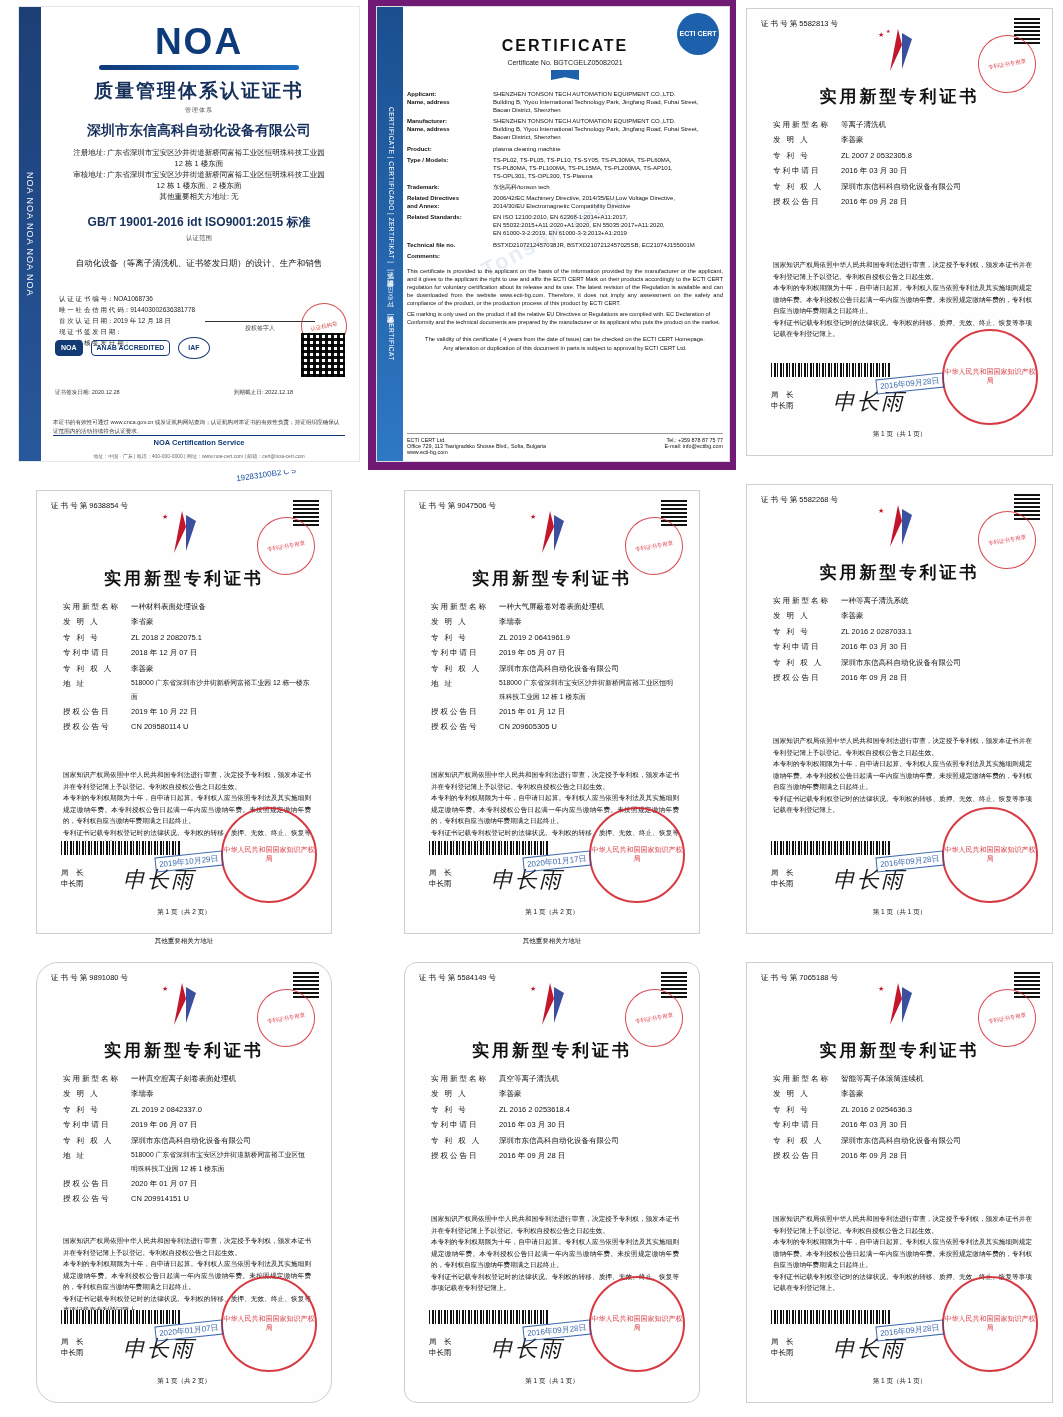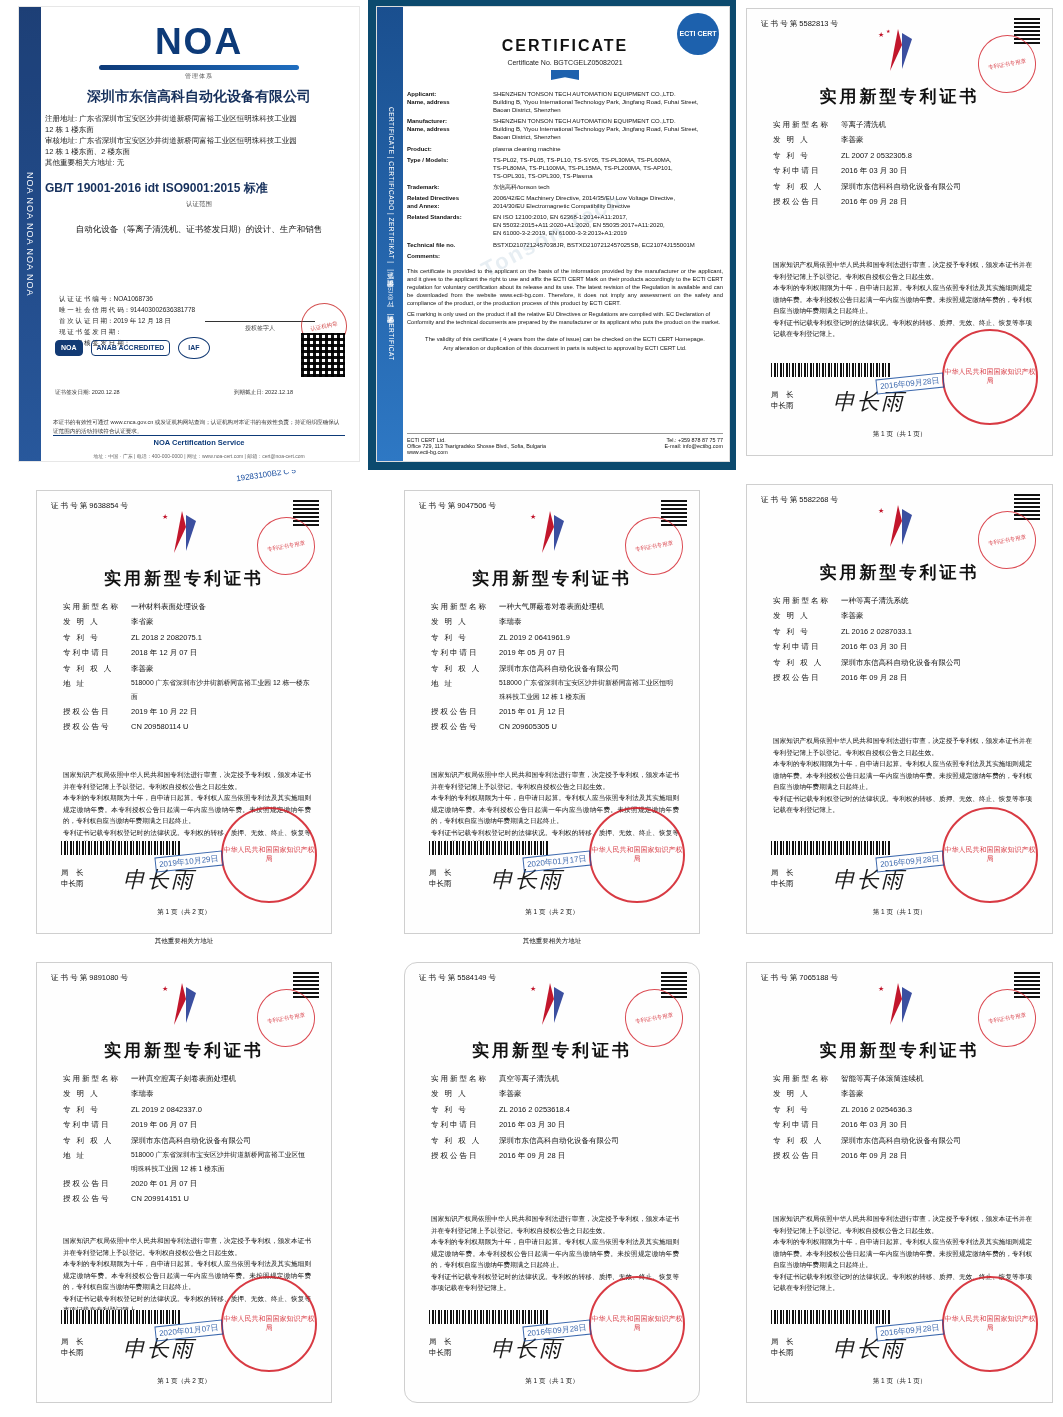--- a/index.html
+++ b/index.html
@@ -53,24 +53,24 @@
   }
   .noa-title{
     text-align:center;font-size:19px;font-weight:bold;color:#16305c;
     margin-top:8px;letter-spacing:2px;
   }
   .noa-sub-en{text-align:center;font-size:6px;color:#555;margin-top:2px;letter-spacing:1px;}
   .noa-company{
     text-align:center;font-size:14px;font-weight:bold;color:#16305c;margin-top:7px;
   }
   .noa-addr{
-    text-align:left;font-size:7.5px;color:#222;line-height:1.45;margin-top:8px;
+    text-align:center;font-size:7.5px;color:#222;line-height:1.45;margin-top:8px;
   }
   .noa-std{
-    text-align:left;font-size:12px;font-weight:bold;color:#16305c;margin-top:12px;
+    text-align:center;font-size:12px;font-weight:bold;color:#16305c;margin-top:12px;
   }
   .noa-std-en{text-align:center;font-size:6.5px;color:#555;margin-top:3px;}
   .noa-scope{
     text-align:center;font-size:8.5px;color:#111;margin-top:14px;line-height:1.5;
   }
   .noa-meta{
     position:absolute;left:14px;top:286px;font-size:6.5px;color:#222;line-height:1.7;
   }
   .noa-sign{
     position:absolute;right:38px;top:292px;width:110px;text-align:center;
@@ -100,21 +100,21 @@
     position:absolute;left:8px;right:8px;bottom:26px;font-size:5.6px;color:#333;line-height:1.5;
   }
   .noa-footbar{
     position:absolute;left:8px;right:8px;bottom:14px;border-top:1px solid #0d3a78;
     text-align:center;font-size:7.5px;color:#0d3a78;font-weight:bold;padding-top:2px;
   }
   .noa-footsmall{position:absolute;left:8px;right:8px;bottom:2px;font-size:5px;color:#666;text-align:center;}
 
   
   .ce{
-    width:100%;height:100%;background:#0c4a6e;position:relative;
+    width:100%;height:100%;background:#701a75;position:relative;
   }
   .ce-frame{position:absolute;left:8px;top:6px;right:6px;bottom:8px;border:1px solid #ddd;background:#fff;}
   .ce-side{
     position:absolute;left:0;top:0;width:26px;height:100%;
     background:linear-gradient(180deg,#1a4f8f,#2e78c4);
     color:#fff;font-size:6.5px;letter-spacing:.5px;
     writing-mode:vertical-rl;text-orientation:mixed;
     display:flex;align-items:center;justify-content:center;
   }
   .ce-body{position:absolute;left:30px;right:6px;top:4px;bottom:4px;}
@@ -219,20 +219,21 @@
 
   <div class="cell">
     <div class="noa">
       <div class="noa-inner">
         <div class="noa-left-strip">NOA NOA NOA NOA NOA</div>
         <div class="noa-body">
           <div class="noa-logo">
             <span>NOA</span>
             <span class="swoosh"></span>
           </div>
+          <div class="noa-title">质量管理体系认证证书</div>
           <div class="noa-sub-en">管理体系</div>
           <div class="noa-company">深圳市东信高科自动化设备有限公司</div>
           <div class="noa-addr">
             <div>注册地址: 广东省深圳市宝安区沙井街道新桥同富裕工业区恒明珠科技工业园</div>
             <div>12 栋 1 楼东面</div>
             <div>审核地址: 广东省深圳市宝安区沙井街道新桥同富裕工业区恒明珠科技工业园</div>
             <div>12 栋 1 楼东面、2 楼东面</div>
             <div>其他重要相关方地址: 无</div>
           </div>
           <div class="noa-std">GB/T 19001-2016 idt ISO9001:2015 标准</div>
@@ -594,21 +595,21 @@
           <span>中华人民共和国国家知识产权局</span>
         </div>
         <div class="pat-datestamp">2016年09月28日</div>
         <div class="pat-page">第 1 页（共 1 页）</div>
       </div>
     </div>
   </div>
 
   <div class="cell">
     <div class="pat">
-      <div class="pat-frame" style="top:14px;left:36px;right:36px;">
+      <div class="pat-frame" style="top:14px;left:36px;right:36px;border-radius:22px;">
         <div class="pat-no">证 书 号 第 9891080 号</div>
         <div class="pat-qr"></div>
         <div class="pat-topstamp">专利证书专用章</div>
         <svg class="pat-emblem" viewBox="0 0 56 52">
           <path d="M26 4 L30 20 L18 46 Z" fill="#c2162c"></path>
           <path d="M30 8 L40 14 L30 44 Z" fill="#3b4fa0"></path>
           <text x="6" y="12" font-size="7" fill="#c2162c">★</text>
         </svg>
         <div class="pat-title">实用新型专利证书</div>
         <div class="pat-fields">

